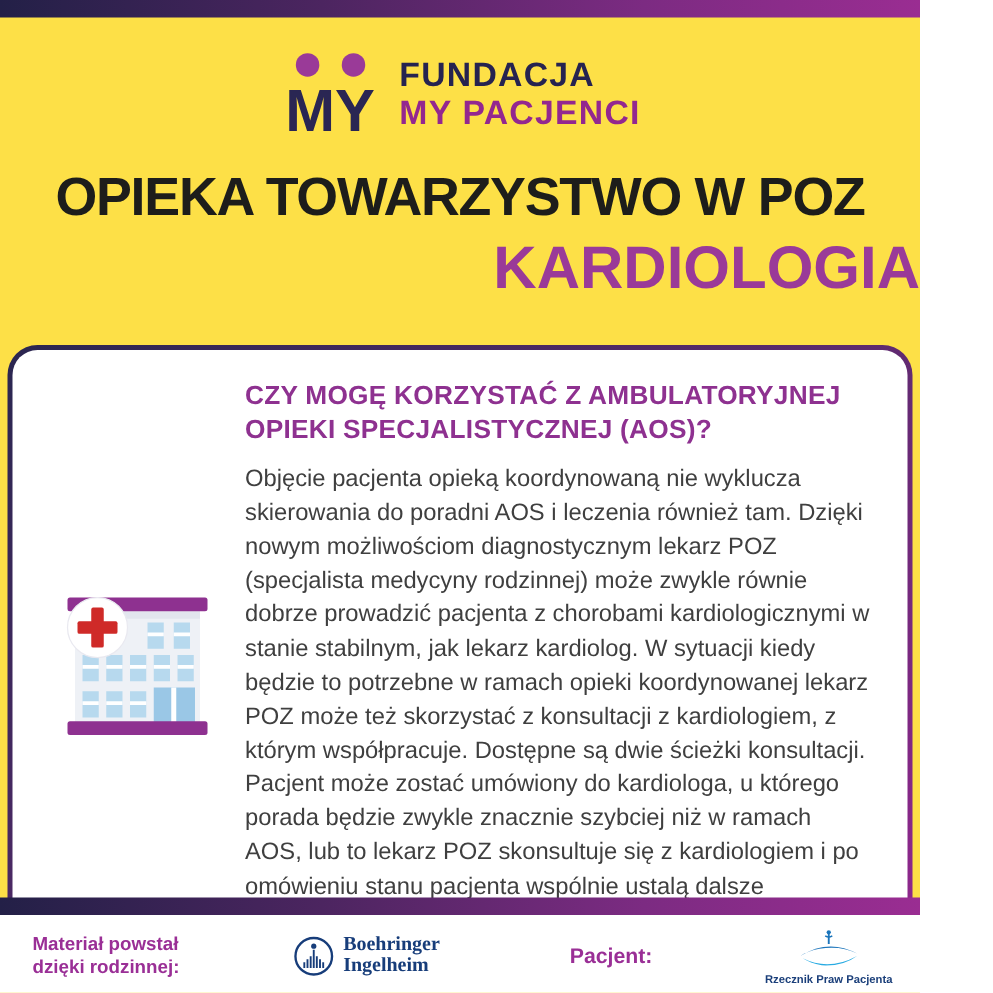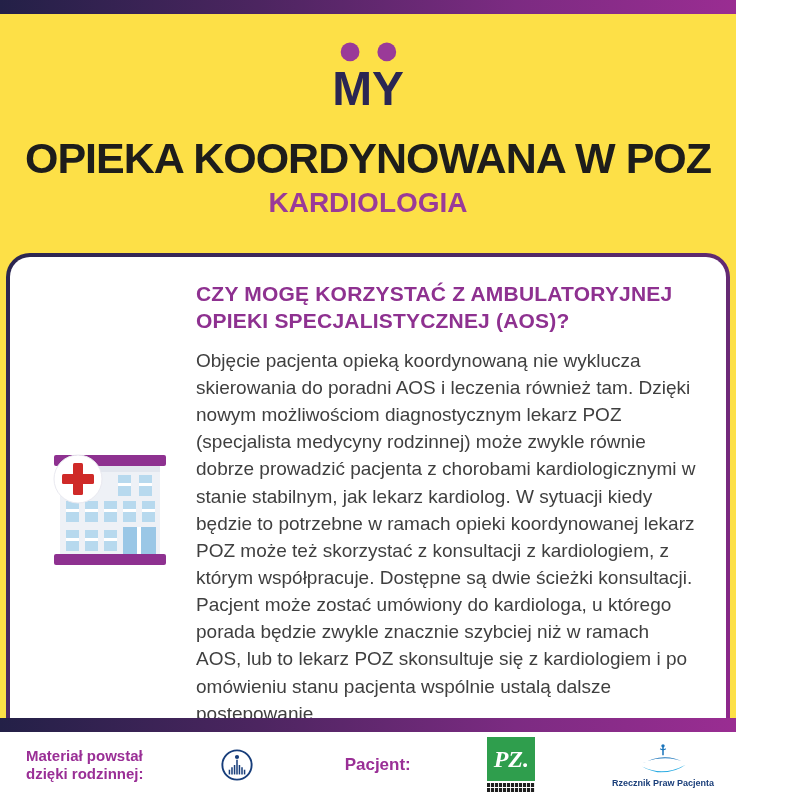--- a/index.html
+++ b/index.html
@@ -23,22 +23,22 @@
   }
   .logo-text{display:flex;flex-direction:column;line-height:1.12;}
   .logo-text .l1{font-size:27px;font-weight:800;color:#262350;letter-spacing:1px;}
   .logo-text .l2{font-size:27px;font-weight:800;color:#93278f;letter-spacing:1px;}
 
   h1.page-title{
     margin:22px 0 0 0;text-align:center;
     font-size:43px;font-weight:800;color:#1d1d1b;letter-spacing:-1px;
   }
   h2.page-subtitle{
-    margin:4px 0 0 0;text-align:center;
-    font-size:28px;font-weight:800;color:#9a3a98;letter-spacing:0px;
+    margin:4px 0 0 0;text-align:right;
+    font-size:48px;font-weight:800;color:#9a3a98;letter-spacing:0px;
   }
 
   
   .card-wrap{
     width:724px;margin:34px auto 0 auto;
     border-radius:24px;padding:4px;
     background:linear-gradient(135deg,#2a2650 0%,#5c2a6e 55%,#93278f 100%);
     box-sizing:border-box;
   }
   .card{
@@ -103,22 +103,26 @@
 
   <div class="grad-bar"></div>
 
   <header>
     <div class="logo-row">
       <svg width="82" height="72" viewBox="0 0 96 80">
         <circle cx="27" cy="13" r="11" fill="#9a3a98"></circle>
         <circle cx="70" cy="13" r="11" fill="#9a3a98"></circle>
         <text x="48" y="75" text-anchor="middle" font-family="Liberation Sans, sans-serif" font-size="56" font-weight="800" fill="#2a2653">MY</text>
       </svg>
+      <div class="logo-text">
+        <span class="l1">FUNDACJA</span>
+        <span class="l2">MY PACJENCI</span>
+      </div>
     </div>
-    <h1 class="page-title">OPIEKA KOORDYNOWANA W POZ</h1>
+    <h1 class="page-title">OPIEKA TOWARZYSTWO W POZ</h1>
     <h2 class="page-subtitle">KARDIOLOGIA</h2>
   </header>
 
   <section class="card-wrap">
     <div class="card">
       <div class="icon-col">
         <svg width="132" height="134" viewBox="0 0 132 134">
           <rect x="16" y="29" width="100" height="89" fill="#eef1f6"></rect>
           <rect x="16" y="29" width="100" height="6" fill="#e2e6ee"></rect>
           <rect x="10" y="18" width="112" height="11" rx="2" fill="#8e3190"></rect>
@@ -178,32 +182,29 @@
           <g stroke="#173d7a" stroke-width="1.6">
             <line x1="10" y1="28" x2="10" y2="23"></line>
             <line x1="12.7" y1="28" x2="12.7" y2="20.5"></line>
             <line x1="15.4" y1="28" x2="15.4" y2="18"></line>
             <line x1="18" y1="28" x2="18" y2="12.5"></line>
             <line x1="20.6" y1="28" x2="20.6" y2="18"></line>
             <line x1="23.3" y1="28" x2="23.3" y2="20.5"></line>
             <line x1="26" y1="28" x2="26" y2="23"></line>
           </g>
         </svg>
+        <div class="bi-text">
+          <div>Boehringer</div>
+          <div>Ingelheim</div>
+        </div>
       </div>
 
       <div class="patronat-label">Pacjent:</div>
 
 
-      <div class="pz-logo">
-        <div class="pz-square">PZ.</div>
-        <div class="pz-bars">
-          <div class="pz-bar"></div>
-          <div class="pz-bar"></div>
-        </div>
-      </div>
 
       <div class="rzecznik">
         <svg width="58" height="34" viewBox="0 0 60 36">
           <line x1="30" y1="3" x2="30" y2="13" stroke="#1b75bb" stroke-width="1.6"></line>
           <circle cx="30" cy="3" r="1.8" fill="#1b75bb"></circle>
           <path d="M27,6 q3,2 6,0" fill="none" stroke="#1b75bb" stroke-width="1.2"></path>
           <path d="M6,23 Q30,8 54,21 Q40,14 22,17 Q12,19 6,23 Z" fill="#1b75bb"></path>
           <path d="M8,25 Q30,36 54,23 Q42,32 24,31 Q14,29 8,25 Z" fill="#29abe2"></path>
         </svg>
         <span class="rz-text">Rzecznik Praw Pacjenta</span>

